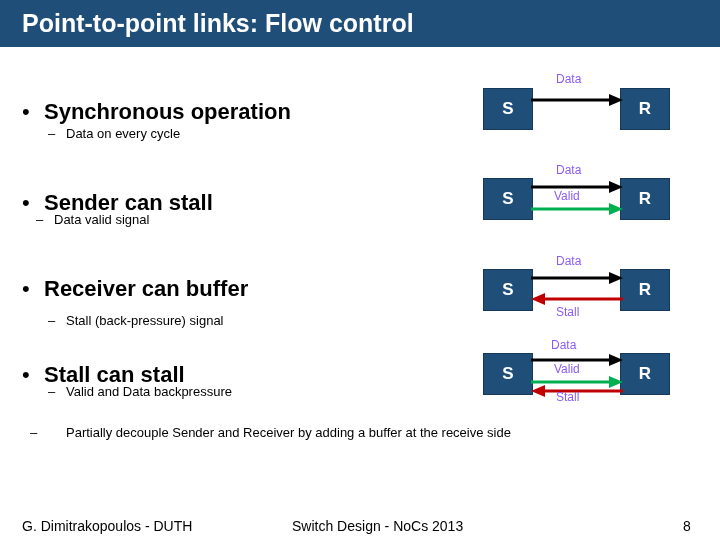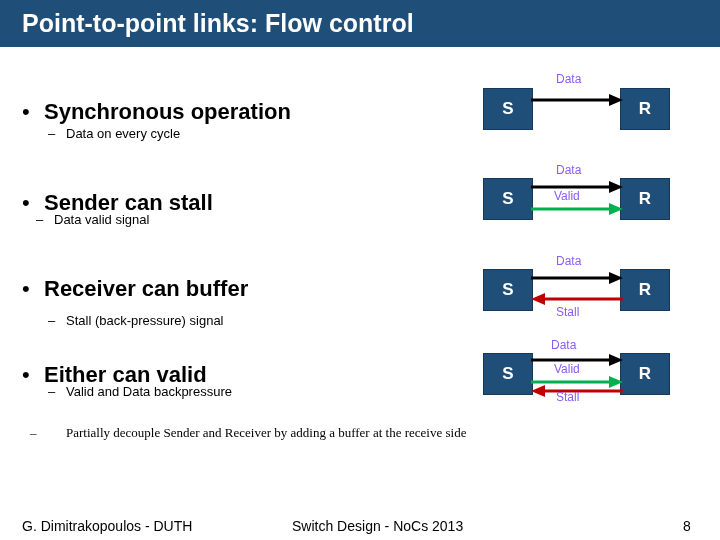--- a/index.html
+++ b/index.html
@@ -140,28 +140,28 @@
 
   <div class="bullet1" style="left:22px; top:254px;">
     <span class="marker">•</span><span>Receiver can buffer</span>
   </div>
 
   <div class="bullet2" style="left:48px; top:298px;margin-top:15px;">
     <span class="marker">–</span><span>Stall (back-pressure) signal</span>
   </div>
 
   <div class="bullet1" style="left:22px; top:340px;">
-    <span class="marker">•</span><span>Either can valid</span>
+    <span class="marker">•</span><span>Stall can stall</span>
   </div>
 
   <div class="bullet2" style="left:48px; top:384px;">
     <span class="marker">–</span><span>Valid and Data backpressure</span>
   </div>
 
-  <div class="bullet2 wrapline" style="left:48px; top:424px; width:640px; text-indent:-18px; padding-left:18px; line-height:1.35;font-family:Liberation Serif, serif;">
+  <div class="bullet2 wrapline" style="left:48px; top:424px; width:640px; text-indent:-18px; padding-left:18px; line-height:1.35;">
     <span class="marker">–</span><span>Partially decouple Sender and Receiver by adding a buffer at the receive side</span>
   </div>
 
   <div class="node" style="left:483px; top:88px;">S</div>
   <div class="node" style="left:620px; top:88px;">R</div>
   <div class="sig-label" style="left:556px; top:72px;">Data</div>
   <svg class="arrow-svg" style="left:531px; top:92px;" width="92" height="16">
     <line x1="0" y1="8" x2="82" y2="8" stroke="#000000" stroke-width="3"></line>
     <polygon points="92,8 78,2 78,14" fill="#000000"></polygon>
   </svg>

